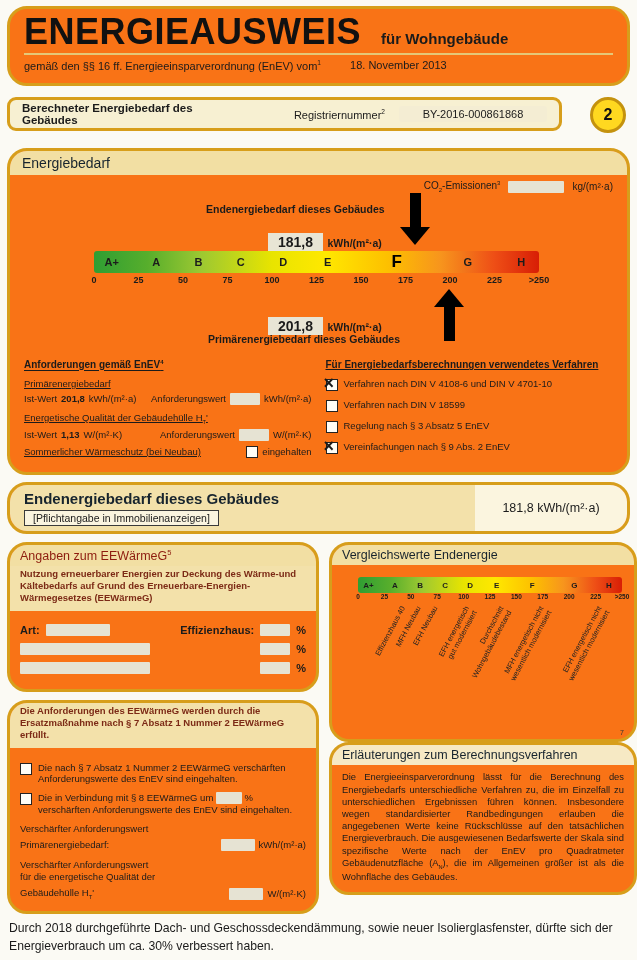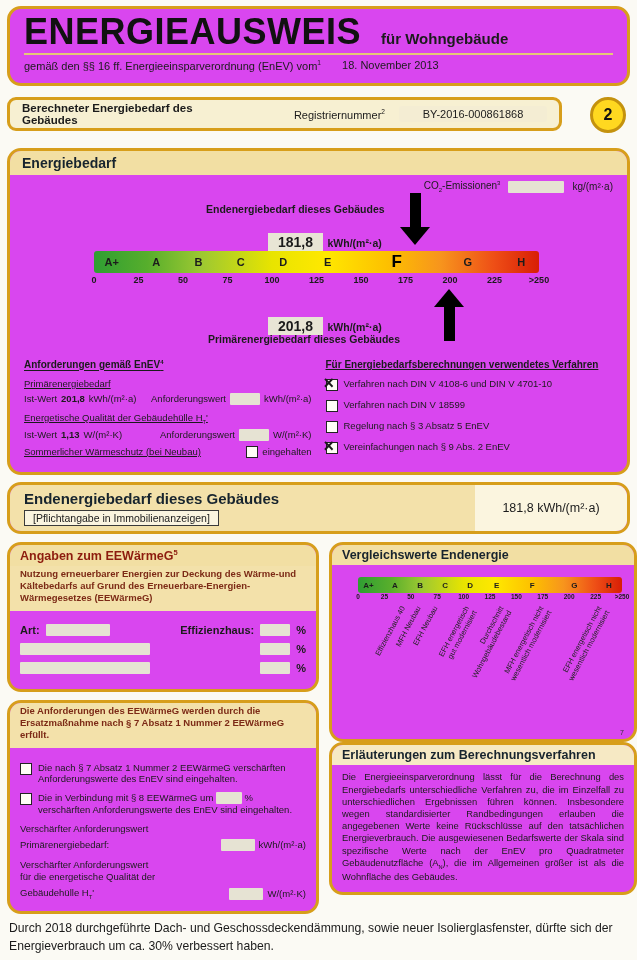--- a/index.html
+++ b/index.html
@@ -2,38 +2,38 @@
 <html><head>
 <meta charset="utf-8">
 <style>
   html,body{margin:0;padding:0;background:#e8e8e8;}
   .page{
     position:relative; width:637px; height:960px; box-sizing:border-box;
     background:#fbfaf4; padding:6px 7px; overflow:hidden;
     font-family:"Liberation Sans","DejaVu Sans",sans-serif; color:#1b1b1b;
   }
   sup{font-size:60%;} sub{font-size:60%;}
-  .box{border:3px solid #d79e1b; border-radius:14px; background:#d946ef; box-sizing:border-box; overflow:hidden;}
-  .strip{background:#f2dfa3; padding:4px 12px; font-weight:bold; font-size:14px; color:#17242e;}
+  .box{border:3px solid #d79e1b; border-radius:20px; background:#f97316; box-sizing:border-box; overflow:hidden;}
+  .strip{background:#f2dfa3; padding:4px 12px; font-weight:normal; font-size:14px; color:#17242e;}
   .strip.red{color:#8d1c0e;}
   .blank{display:inline-block; background:#e6e3d3; height:12px; border-radius:1px; vertical-align:middle;}
   .w26{width:26px;} .w30{width:30px;} .w34{width:34px;} .w56{width:56px;} .w64{width:64px;} .w130{width:130px;}
   .chip{display:inline-block; background:#e8e5d5; padding:1px 10px; font-weight:bold; font-size:14px;margin-top:12px;}
   .u{font-weight:bold; font-size:10.5px;}
   .u-line{text-decoration:underline;}
   .bold{font-weight:bold;}
   .spacer{flex:1;}
 
   
   .hdr-box{height:80px; padding:4px 14px 0;}
   .hdr-top{display:flex; align-items:flex-end; border-bottom:2px solid #e5c878; padding-bottom:2px;}
   .hdr-title{font-size:36px; font-weight:bold; letter-spacing:.5px; line-height:1.05; color:#111;}
   .hdr-sub{font-size:15px; font-weight:bold; margin-left:20px; padding-bottom:4px;}
   .hdr-law{font-size:11px; margin-top:4px;}
-  .hdr-date{margin-left:18px;}
+  .hdr-date{margin-left:26px;}
 
   
   .regrow{position:relative; height:34px; margin:11px 0 17px;}
   .reg-box{position:absolute; left:0; top:0; right:68px; height:34px; border:3px solid #d79e1b; border-radius:9px;
            background:#f7f0d2; display:flex; align-items:center; gap:14px; padding:0 12px; box-sizing:border-box;}
   .reg-label{font-weight:bold; font-size:11.5px;}
   .reg-reg{font-size:11px; margin-left:30px;}
   .reg-value{background:#f4edd3; border-radius:3px; padding:2px 10px; font-size:11px; min-width:128px; text-align:center;}
   .page-circle{position:absolute; right:4px; top:0; width:30px; height:30px; border-radius:50%;
                background:#ffd820; border:3px solid #c4920e; display:flex; align-items:center; justify-content:center;

